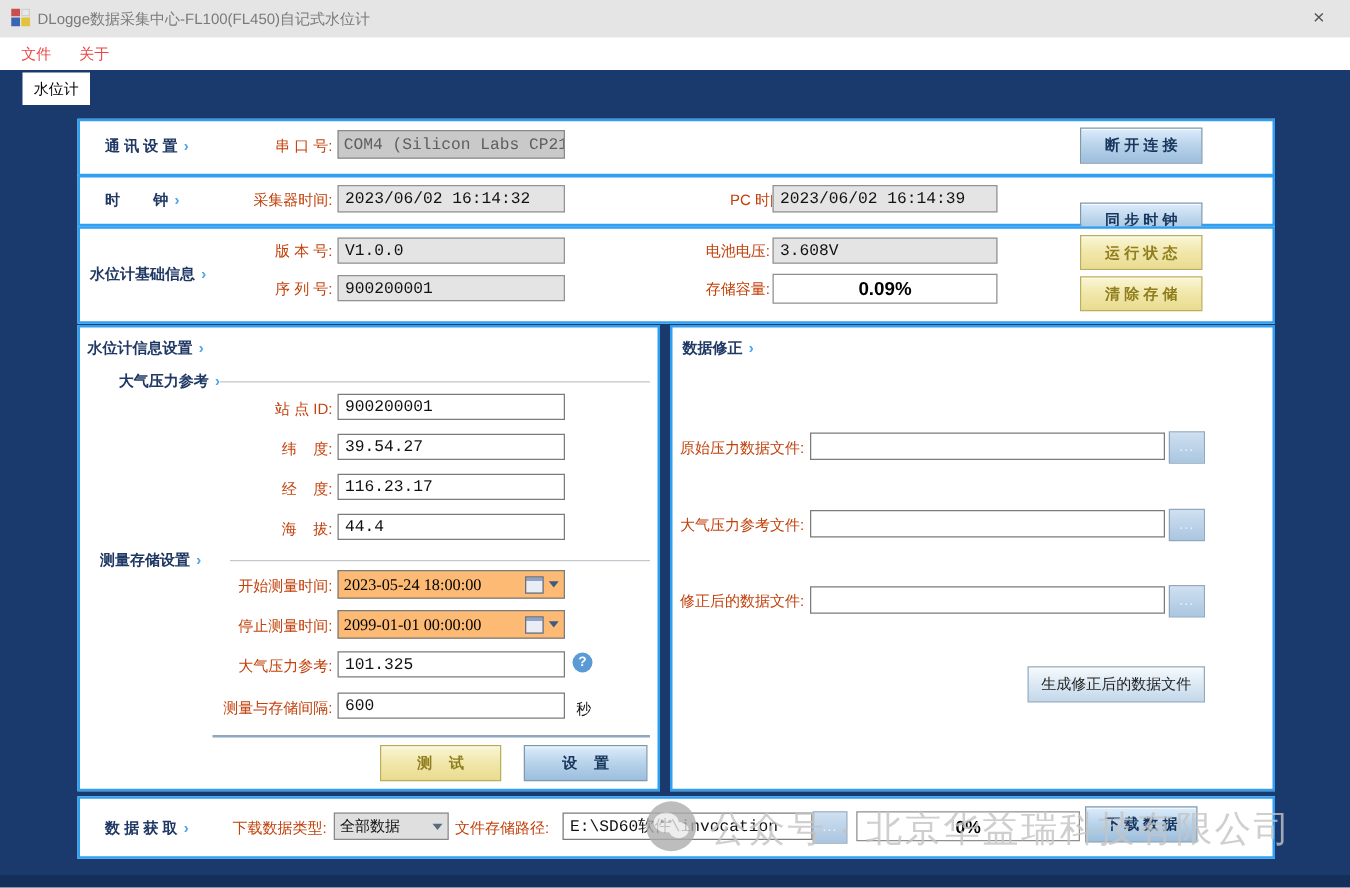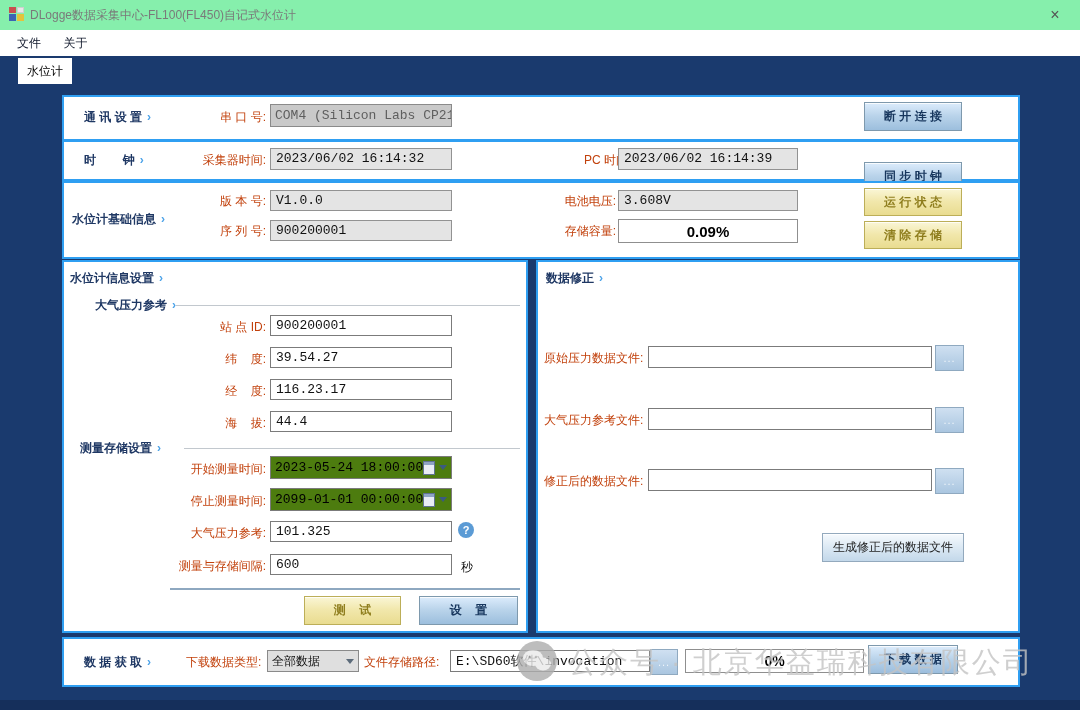--- a/index.html
+++ b/index.html
@@ -1,26 +1,26 @@
 <!DOCTYPE html>
 <html><head>
 <meta charset="utf-8">
 <style>
   html,body{margin:0;padding:0;}
   #app{position:relative;width:1080px;height:710px;background:#fff;
        font-family:"Liberation Sans",sans-serif;overflow:hidden;-webkit-font-smoothing:antialiased;}
   
-  .titlebar{position:absolute;left:0;top:0;width:1080px;height:30px;background:#86efac;border-bottom:1px solid #ececec;}
+  .titlebar{position:absolute;left:0;top:0;width:1080px;height:30px;background:#e5e5e5;border-bottom:1px solid #ececec;}
   .apptitle{position:absolute;left:30px;top:0;height:30px;line-height:30px;font-size:12px;color:#7a7a7a;}
   .appicon{position:absolute;left:9px;top:7px;width:16px;height:15px;}
   .appicon i{position:absolute;display:block;}
   .closebtn{position:absolute;right:8px;top:0;width:34px;height:30px;text-align:center;line-height:30px;
             font-size:16px;color:#555;cursor:pointer;}
   .menubar{position:absolute;left:0;top:30px;width:1080px;height:26px;background:#fff;border-bottom:1px solid #ededed;}
-  .menuitem{display:inline-block;height:26px;line-height:26px;padding:0 9px;font-size:12px;color:#0f172a;cursor:pointer;}
+  .menuitem{display:inline-block;height:26px;line-height:26px;padding:0 9px;font-size:12px;color:#ef4444;cursor:pointer;}
   
   .main{position:absolute;left:0;top:56px;width:1080px;height:654px;background:#1a3a6e;}
   .bottomstrip{position:absolute;left:0;top:700px;width:1080px;height:10px;background:#152f5b;}
   .tab{position:absolute;left:18px;top:58px;width:54px;height:26px;background:#fff;color:#000;
        font-size:12px;display:flex;align-items:center;justify-content:center;cursor:pointer;}
   
   .panel{position:absolute;background:#ffffff;border:2px solid #2f9ff2;}
   .sec{position:absolute;font-size:12px;font-weight:bold;color:#1f3864;white-space:pre;}
   .chev{color:#4da3e8;font-weight:bold;margin-left:5px;font-size:12px;}
   .lbl{position:absolute;font-size:12px;color:#c2410c;white-space:pre;line-height:15px;}
@@ -29,22 +29,22 @@
           font-family:"Liberation Mono",monospace;font-size:13px;line-height:18px;padding:1px 5px;
           overflow:hidden;white-space:pre;}
   .inputbox{position:absolute;background:#fff;border:1px solid #7b7b7b;color:#111;
           font-family:"Liberation Mono",monospace;font-size:13px;padding:1px 5px;box-sizing:content-box;outline:none;}
   .combo{position:absolute;border:1px solid #8a8a8a;font-family:"Liberation Mono",monospace;font-size:13px;
          display:flex;align-items:center;padding:0 4px;overflow:hidden;white-space:pre;cursor:pointer;}
   .combo.disabled{background:#c9c9c9;color:#5e5e5e;cursor:default;}
   .combo.light{background:#dfdfdf;color:#111;font-family:"Liberation Sans",sans-serif;font-size:12px;}
   .tri{width:0;height:0;border-left:4px solid transparent;border-right:4px solid transparent;
        border-top:5px solid #5c6b7a;margin-left:auto;}
-  .dtp{position:absolute;background:#4d7c0f;border:1px solid #7b7b7b;display:flex;align-items:center;
-       font-family:Liberation Mono, monospace;font-size:13px;padding:0 4px;cursor:pointer;white-space:pre;}
+  .dtp{position:absolute;background:#fdba74;border:1px solid #7b7b7b;display:flex;align-items:center;
+       font-family:Liberation Serif, serif;font-size:13px;padding:0 4px;cursor:pointer;white-space:pre;}
   .calicon{width:13px;height:12px;margin-left:auto;border:1px solid #5f7292;
            background:linear-gradient(#8fa3c4 0 3px,#e9edf5 3px);}
   .dtp .tri{margin-left:4px;border-top-color:#3b5a82;}
   .btn{position:absolute;display:flex;align-items:center;justify-content:center;font-size:12px;font-weight:bold;
        white-space:pre;cursor:pointer;box-shadow:inset 0 1px 0 rgba(255,255,255,.8);}
   .btn-blue{background:linear-gradient(#dcecfc,#b9d3ea 48%,#9cbedd);border:1px solid #7e99ad;color:#17365d;}
   .btn-yellow{background:linear-gradient(#faf6d6,#f1e7ab 48%,#e9dc90);border:1px solid #bcae58;color:#8f7e1e;}
   .btn-light{background:linear-gradient(#f6fafd,#dce9f4 48%,#c3d8ea);border:1px solid #93a9bd;color:#1c1c1c;font-weight:normal;}
   .browse{position:absolute;display:flex;align-items:center;justify-content:center;
           background:linear-gradient(#cfe0f1,#aac6e0);border:1px solid #8fa9c0;color:#eef4fa;

